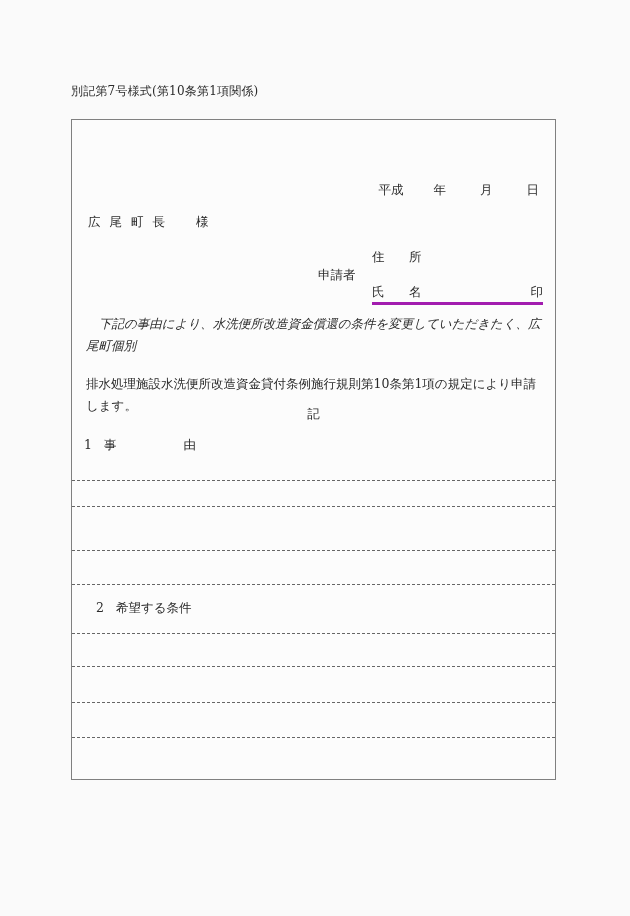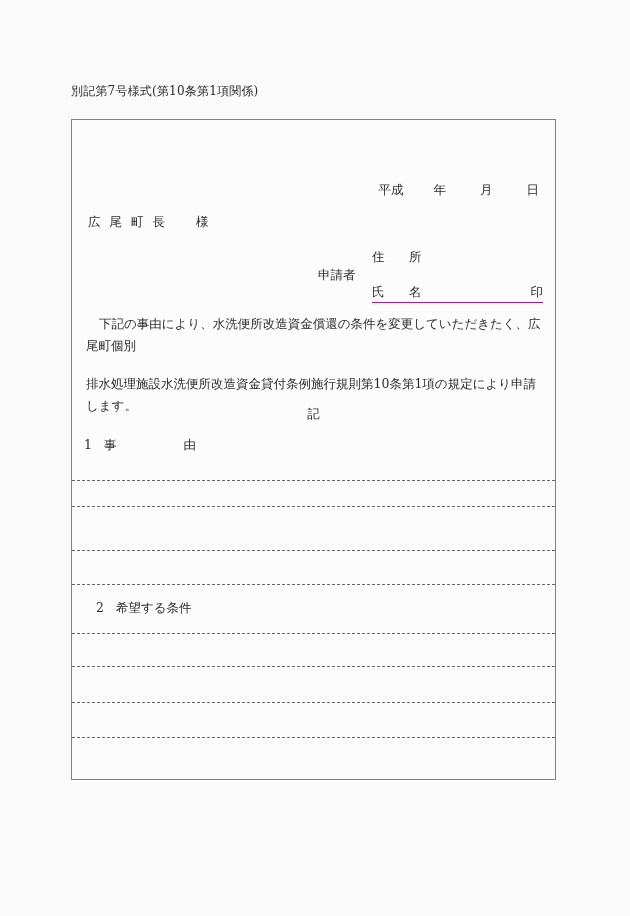--- a/index.html
+++ b/index.html
@@ -102,38 +102,38 @@
     left: 54px;
     top: 0px;
     white-space: nowrap;
   }
   .applicant-addr .lbl { letter-spacing: 6px; }
   .applicant-name {
     position: absolute;
     left: 54px;
     top: 35px;
     width: 171px;
-    border-bottom: 1px solid #a21caf;
+    border-bottom: 3px solid #a21caf;
     padding-bottom: 1px;
     display: flex;
     justify-content: space-between;
     white-space: nowrap;
   }
   .applicant-name .lbl { letter-spacing: 6px; }
 
   
   .body-text {
     position: absolute;
     left: 14px;
     right: 12px;
     top: 193px;
     font-size: 12.5px;
     line-height: 22px;
   }
-  .body-text .l1 { display: block; text-indent: 13px; }
+  .body-text .l1 { display: block; text-indent: 13px; font-style: italic; }
   .body-text .l2 { display: block; margin-top: 16px; }
 
   
   .ki {
     position: absolute;
     left: 0;
     right: 0;
     top: 286px;
     text-align: center;
     font-size: 12.5px;

